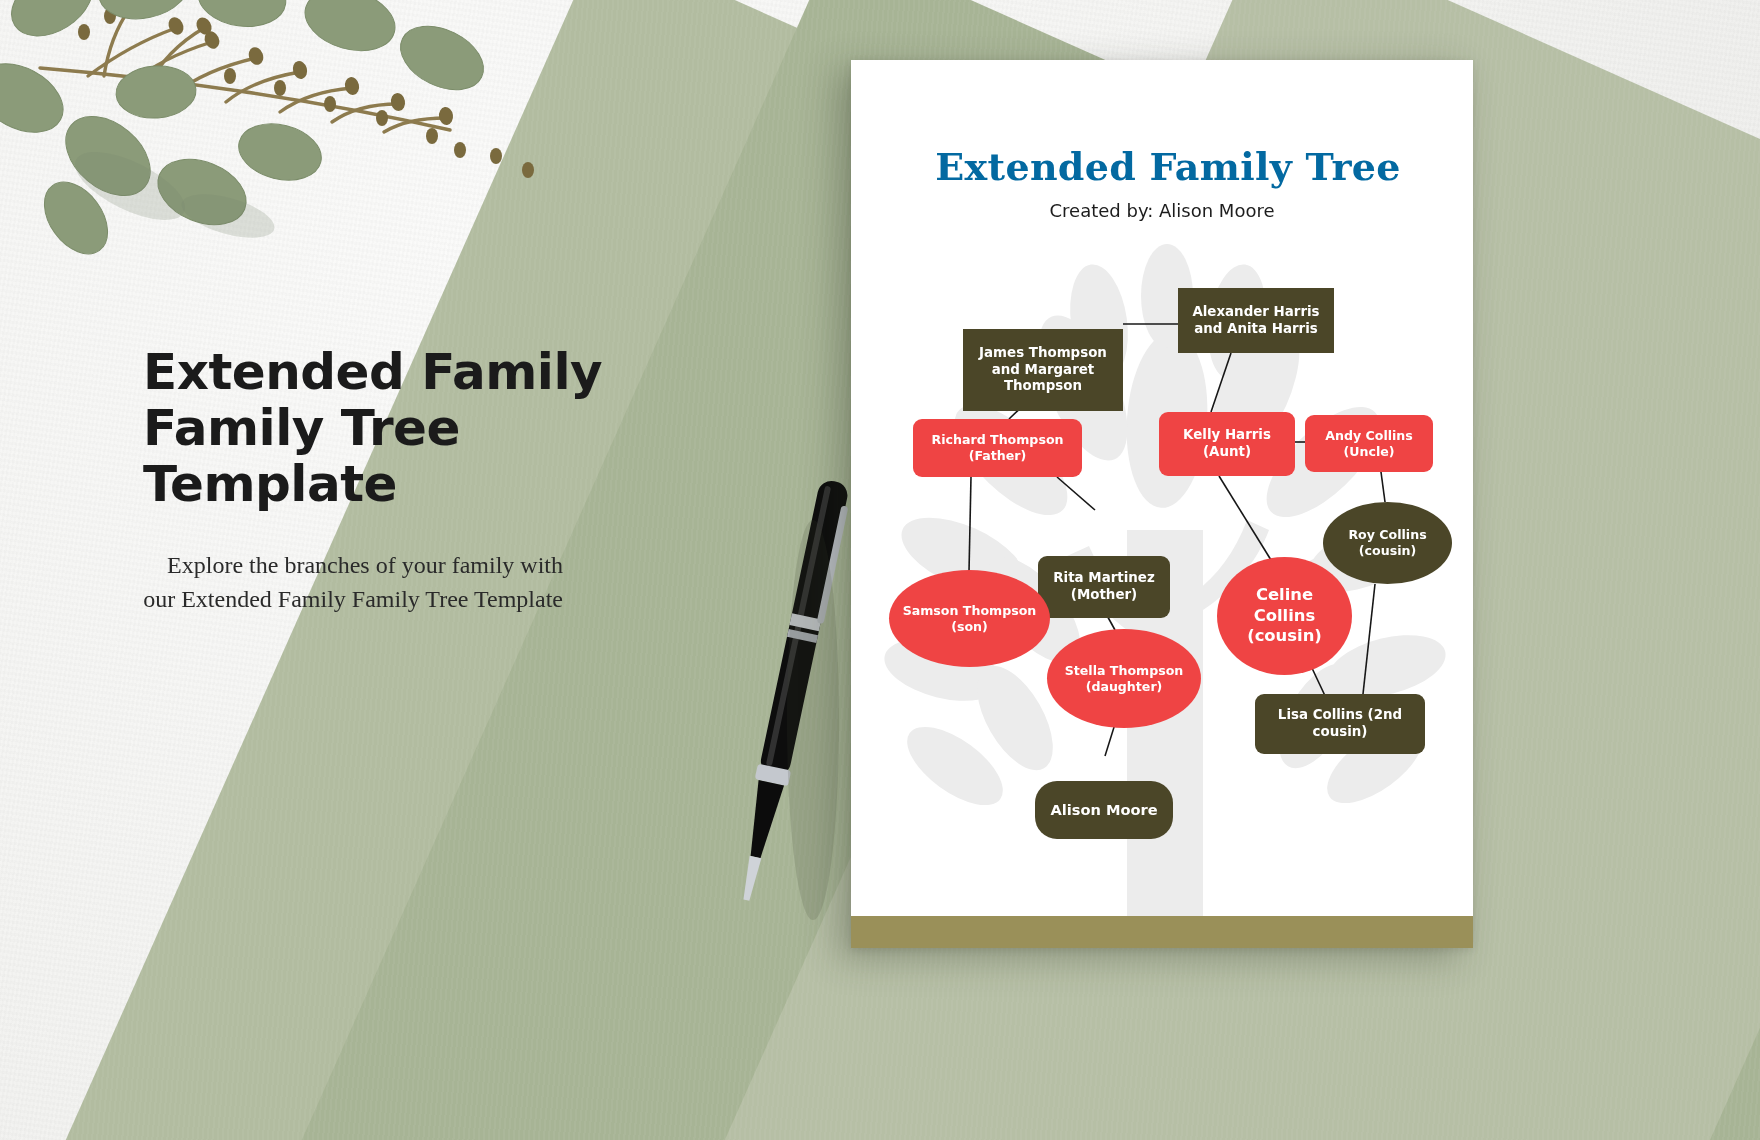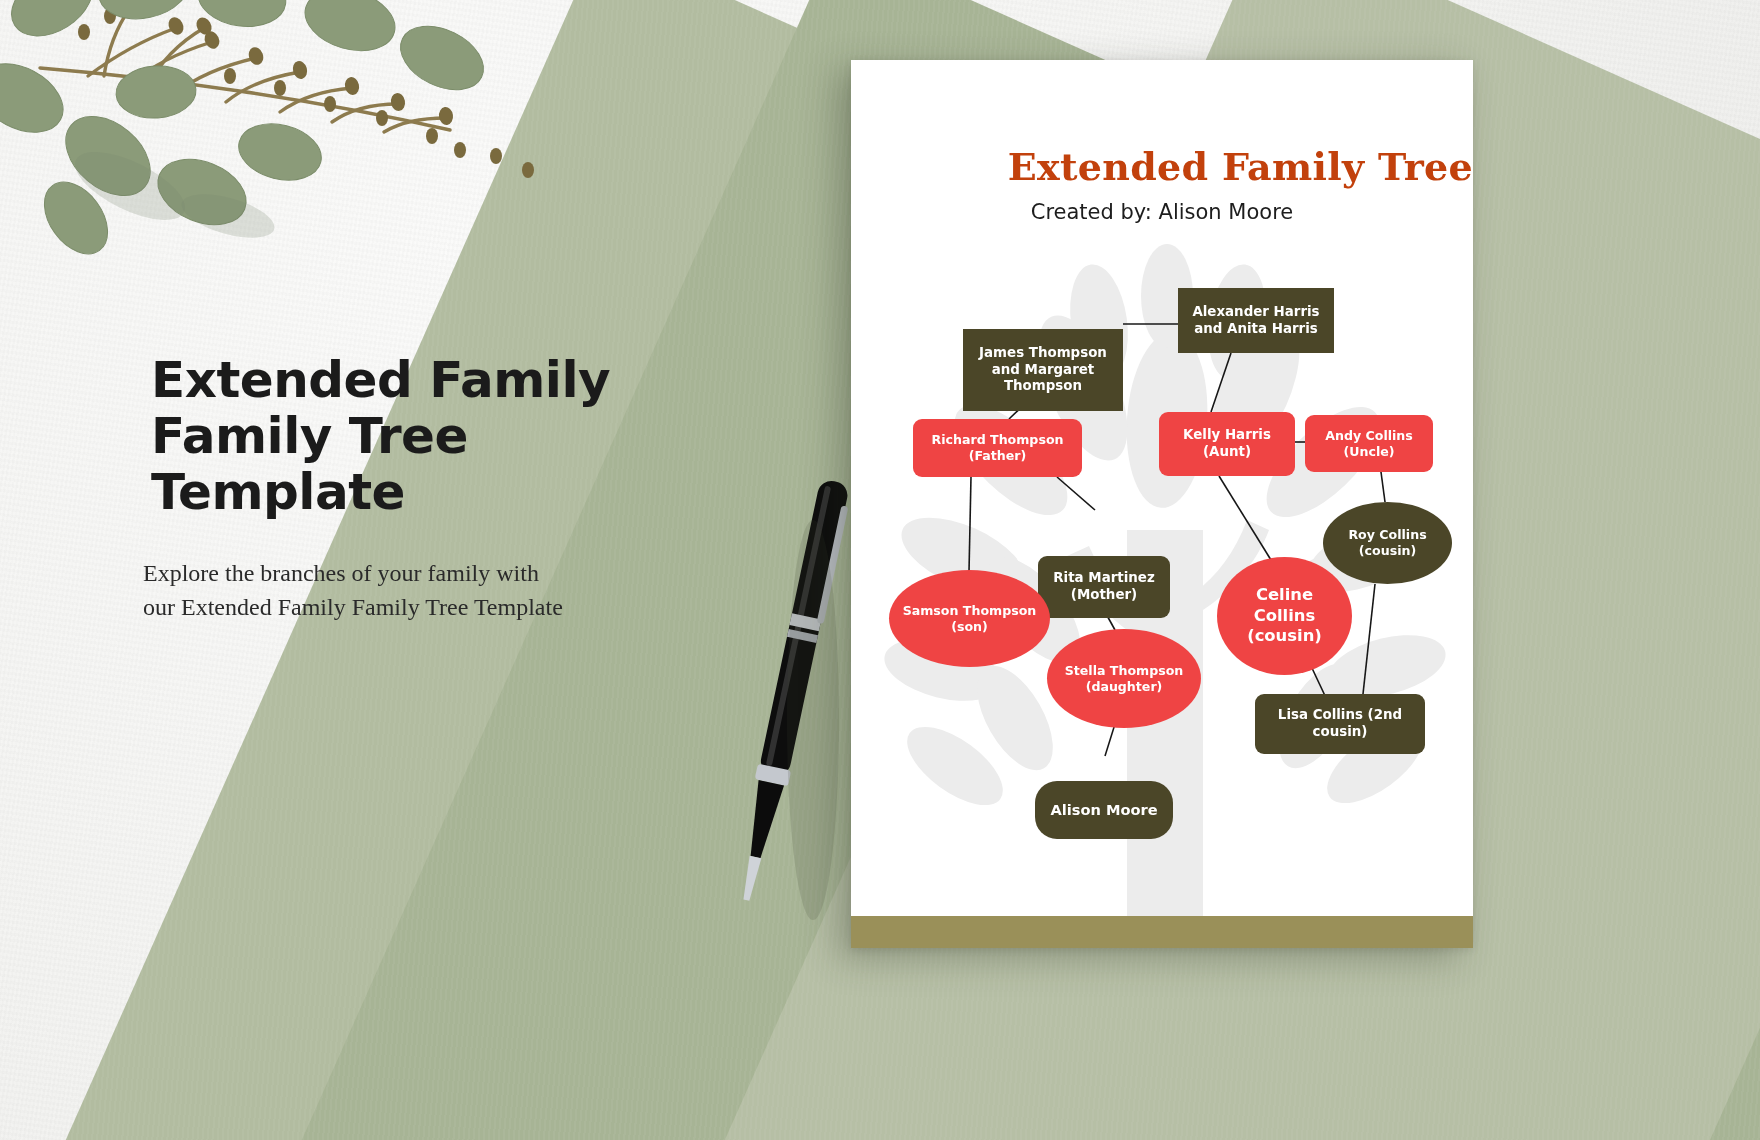--- a/index.html
+++ b/index.html
@@ -43,60 +43,61 @@
 
   
   .sprig{position:absolute;left:-20px;top:-20px;width:640px;height:330px;}
 
   
   .pen{position:absolute;left:735px;top:470px;width:120px;height:470px;}
 
   
   .copy{position:absolute;left:143px;top:344px;width:520px;}
   .copy h1{
-    margin:8px;
+    margin:0;
     font-family:"DejaVu Sans", sans-serif;
     font-weight:700;
     font-size:50px;
     line-height:1.12;
     letter-spacing:-0.5px;
     color:#1b1b1b;
   }
   .copy p{
     margin:36px 0 0 0;
     font-family:"Liberation Serif", serif;
     font-size:24px;
     line-height:1.42;
     color:#2a2a2a;
     max-width:420px;
+    text-align:right;
   }
 
   
   .card{
     position:absolute;left:851px;top:60px;width:622px;height:888px;
     background:#ffffff;
     box-shadow:-14px 10px 34px rgba(40,45,30,.30), 0 2px 8px rgba(0,0,0,.10);
     overflow:hidden;
   }
   .card-footer{
     position:absolute;left:0;right:0;bottom:0;height:32px;background:#9a9059;
   }
   .card-title{
-    position:absolute;left:12px;right:0;top:84px;text-align:right;
+    position:absolute;left:12px;right:0;top:84px;text-align:center;
     font-family:"DejaVu Serif", serif;
     font-weight:700;
     font-size:38px;
-    color:#c2410c;
+    color:#0369a1;
     letter-spacing:.3px;
   }
   .card-sub{
     position:absolute;left:0;right:0;top:140px;text-align:center;
     font-family:"DejaVu Sans", sans-serif;
     font-weight:400;
-    font-size:21px;
+    font-size:18px;
     color:#1d1d1d;
   }
 
   
   .tree-wm{position:absolute;left:0;top:150px;width:622px;height:740px;opacity:1;}
 
   
   .diagram{position:absolute;left:0;top:0;width:622px;height:888px;}
   .edges{position:absolute;left:0;top:0;width:622px;height:888px;}
 

